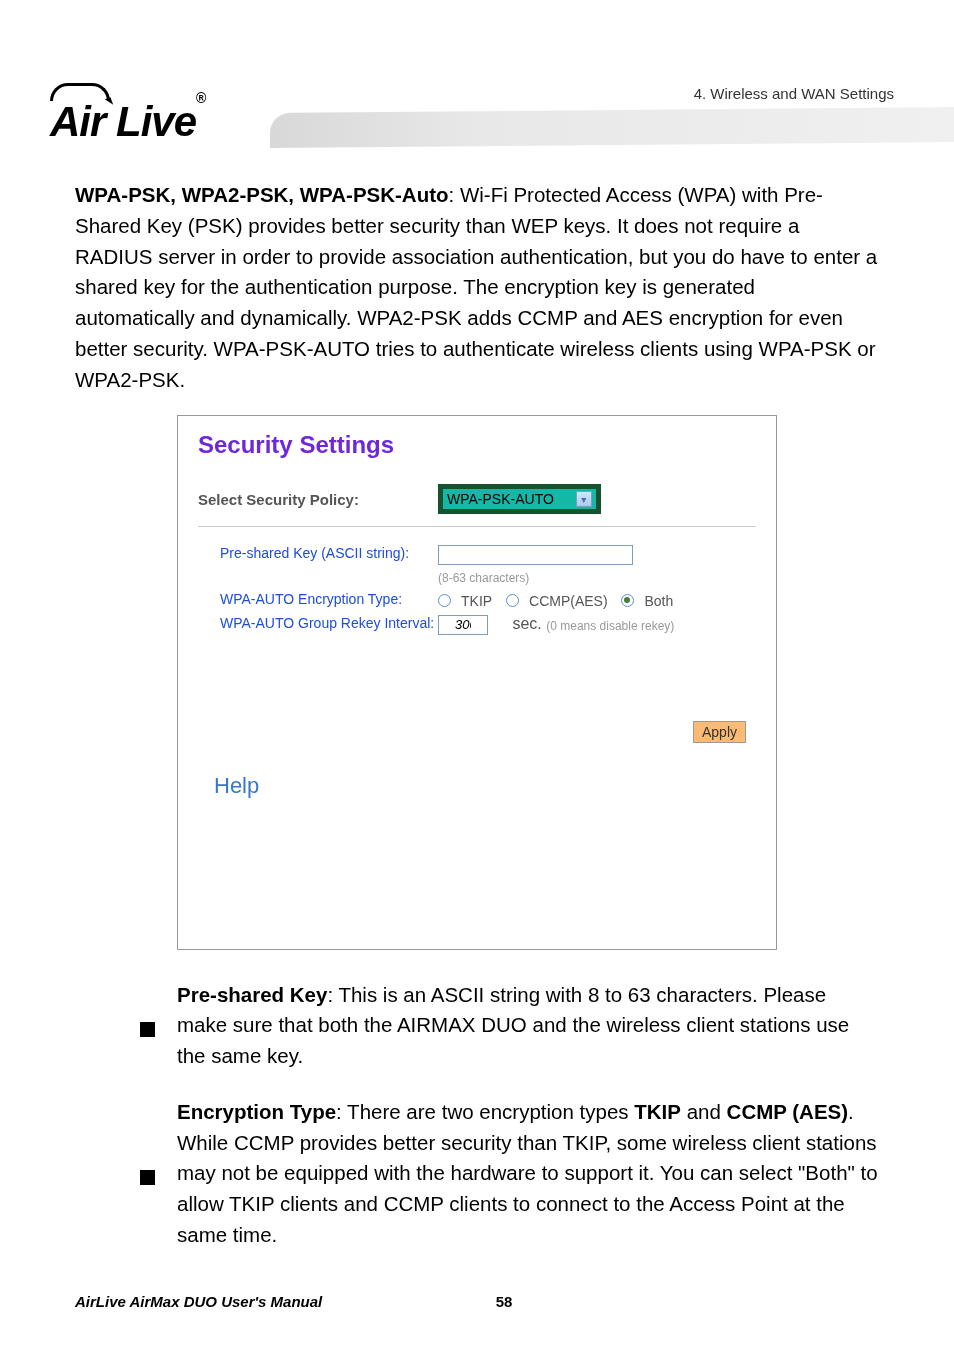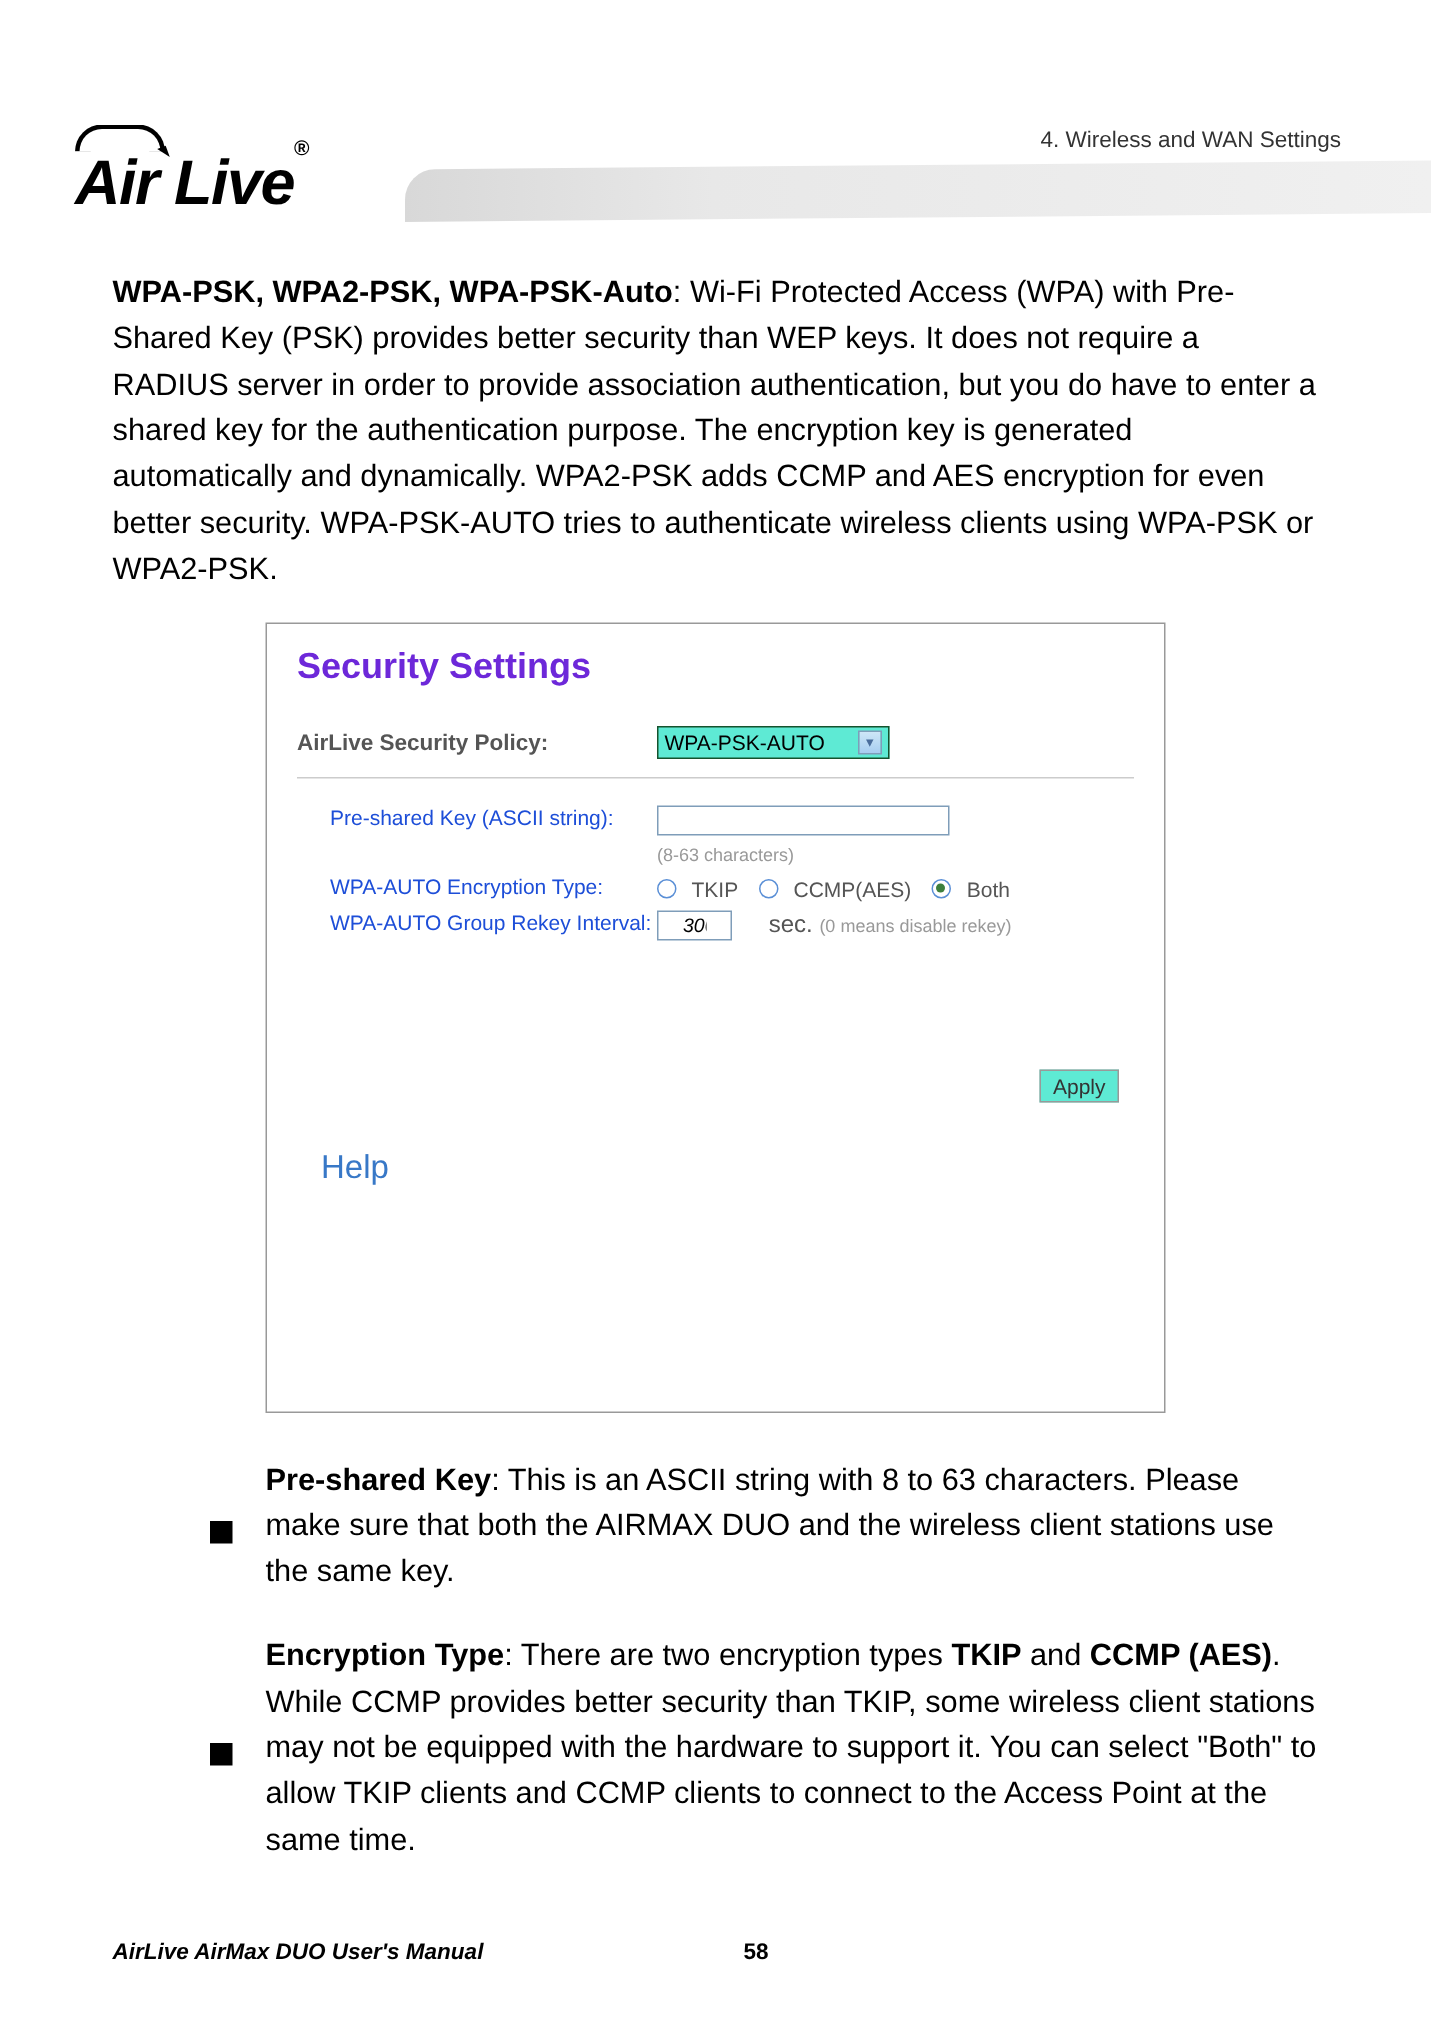--- a/index.html
+++ b/index.html
@@ -96,25 +96,25 @@
   }
   .sec-label {
     width: 240px;
     font-size: 15px;
     color: #555;
     font-weight: bold;
   }
   .sec-select {
     font-size: 14px;
     color: #000;
-    border: 1px solid #14532d;
+    border: 5px solid #14532d;
     padding: 2px 4px;
     display: inline-flex;
     align-items: center;
-    background: #5eead4;
+    background: #14b8a6;
   }
   .sec-select-arrow {
     background: linear-gradient(#cde6f7, #a7cdf0);
     border: 1px solid #7f9db9;
     width: 16px;
     height: 16px;
     margin-left: 22px;
     display: inline-flex;
     align-items: center;
     justify-content: center;
@@ -164,21 +164,21 @@
     background: #3d7f3d;
     border-radius: 50%;
   }
   .radio-row { font-size: 14px; color: #555; }
   .radio-row span { margin-right: 10px; vertical-align: middle; }
   .apply-btn {
     float: right;
     margin-top: 80px;
     margin-right: 10px;
     border: 1px solid #999;
-    background: #5eead4;
+    background: #fdba74;
     font-size: 14px;
     padding: 2px 8px;
     color: #333;
   }
   .help-heading {
     clear: both;
     padding-top: 30px;
     font-size: 22px;
     color: #3878c7;
     margin-left: 16px;
@@ -227,21 +227,21 @@
 <div class="content">
 
   <p class="para">
     <b>WPA-PSK, WPA2-PSK, WPA-PSK-Auto</b><span>: Wi-Fi Protected Access (WPA) with Pre-Shared Key (PSK) provides better security than WEP keys. It does not require a RADIUS server in order to provide association authentication, but you do have to enter a shared key for the authentication purpose. The encryption key is generated automatically and dynamically. WPA2-PSK adds CCMP and AES encryption for even better security. WPA-PSK-AUTO tries to authenticate wireless clients using WPA-PSK or WPA2-PSK.</span>
   </p>
 
   <div class="screenshot">
     <div class="screenshot-inner">
       <div class="sec-title">Security Settings</div>
       <div class="sec-row">
-        <div class="sec-label">AirLive Security Policy:</div>
+        <div class="sec-label">Select Security Policy:</div>
         <div class="sec-select">
           <span>WPA-PSK-AUTO</span>
           <span class="sec-select-arrow">▾</span>
         </div>
       </div>
       <hr class="sec-hr">
       <div class="indent-block">
         <div class="form-row">
           <div class="form-label">Pre-shared Key (ASCII string):</div>
           <input class="txt-input" style="width: 195px;" value="">

